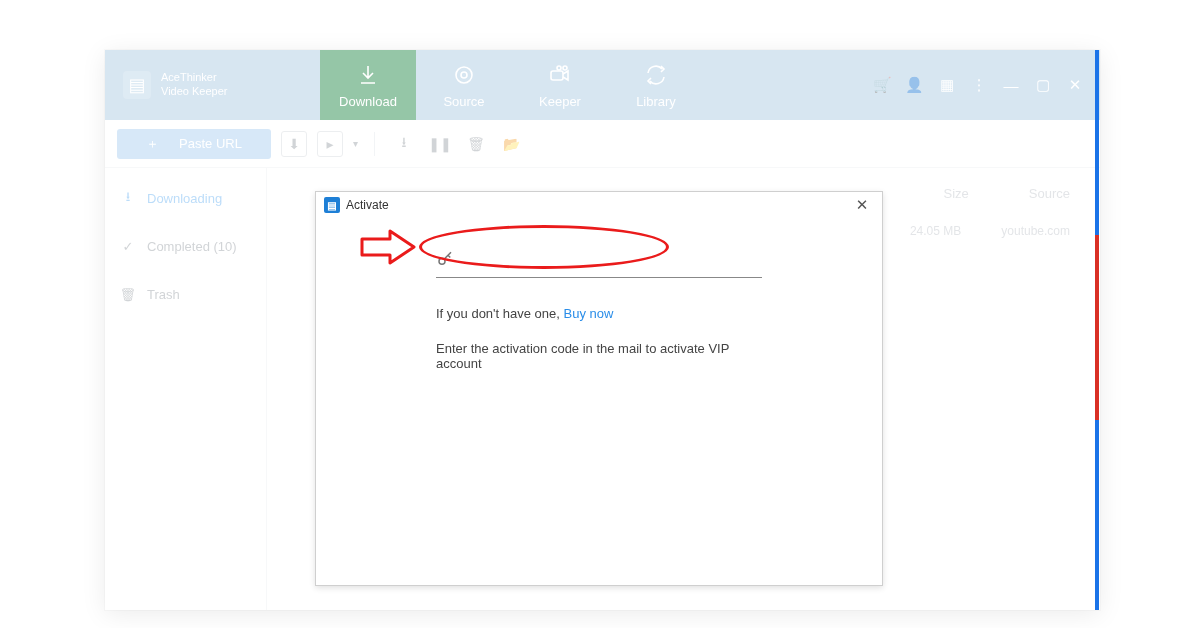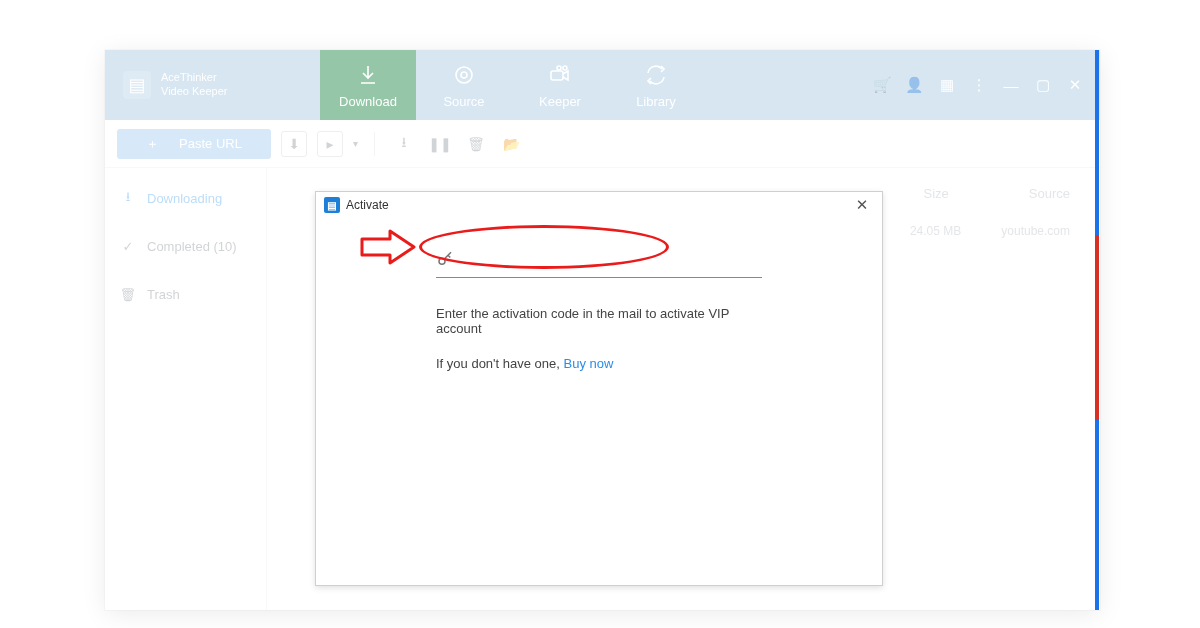--- a/index.html
+++ b/index.html
@@ -126,21 +126,21 @@
     }
     .side-item.active { color: #6bb3f2; }
     .side-item .si-icon { width:18px; height:18px; display:flex; align-items:center; justify-content:center; }
 
     .content { flex:1; position:relative; }
     .col-headers {
       position:absolute;
       right: 30px;
       top: 18px;
       display:flex;
-      gap: 80px;
+      gap: 60px;
       font-size: 13px;
       color: #c2c6cc;
     }
     .row-data {
       position:absolute;
       right: 30px;
       top: 56px;
       display:flex;
       gap: 40px;
       font-size: 12px;
@@ -346,24 +346,24 @@
   </div>
   <div class="modal-body">
     <div class="code-row">
       <span class="key-icon">
         <svg width="18" height="18" viewBox="0 0 24 24" fill="none" stroke="#777" stroke-width="2">
           <circle cx="8" cy="15" r="4"></circle>
             <path d="M11 12L20 3M16 7l3 3"></path>
         </svg>
       </span>
     </div>
-    <div class="hint-line">Enter the activation code in the mail to activate VIP account</div>
     <div class="hint-line">
       <span>If you don't have one, </span><span class="buy-link">Buy now</span>
     </div>
+    <div class="hint-line">Enter the activation code in the mail to activate VIP account</div>
   </div>
 </div>
 
 <div class="ann-ellipse"></div>
 <div class="ann-arrow">
   <svg width="56" height="36" viewBox="0 0 56 36">
     <path d="M2 10 H30 V2 L54 18 L30 34 V26 H2 Z" fill="none" stroke="#ea1b1b" stroke-width="3" stroke-linejoin="round"></path>
   </svg>
 </div>
 

